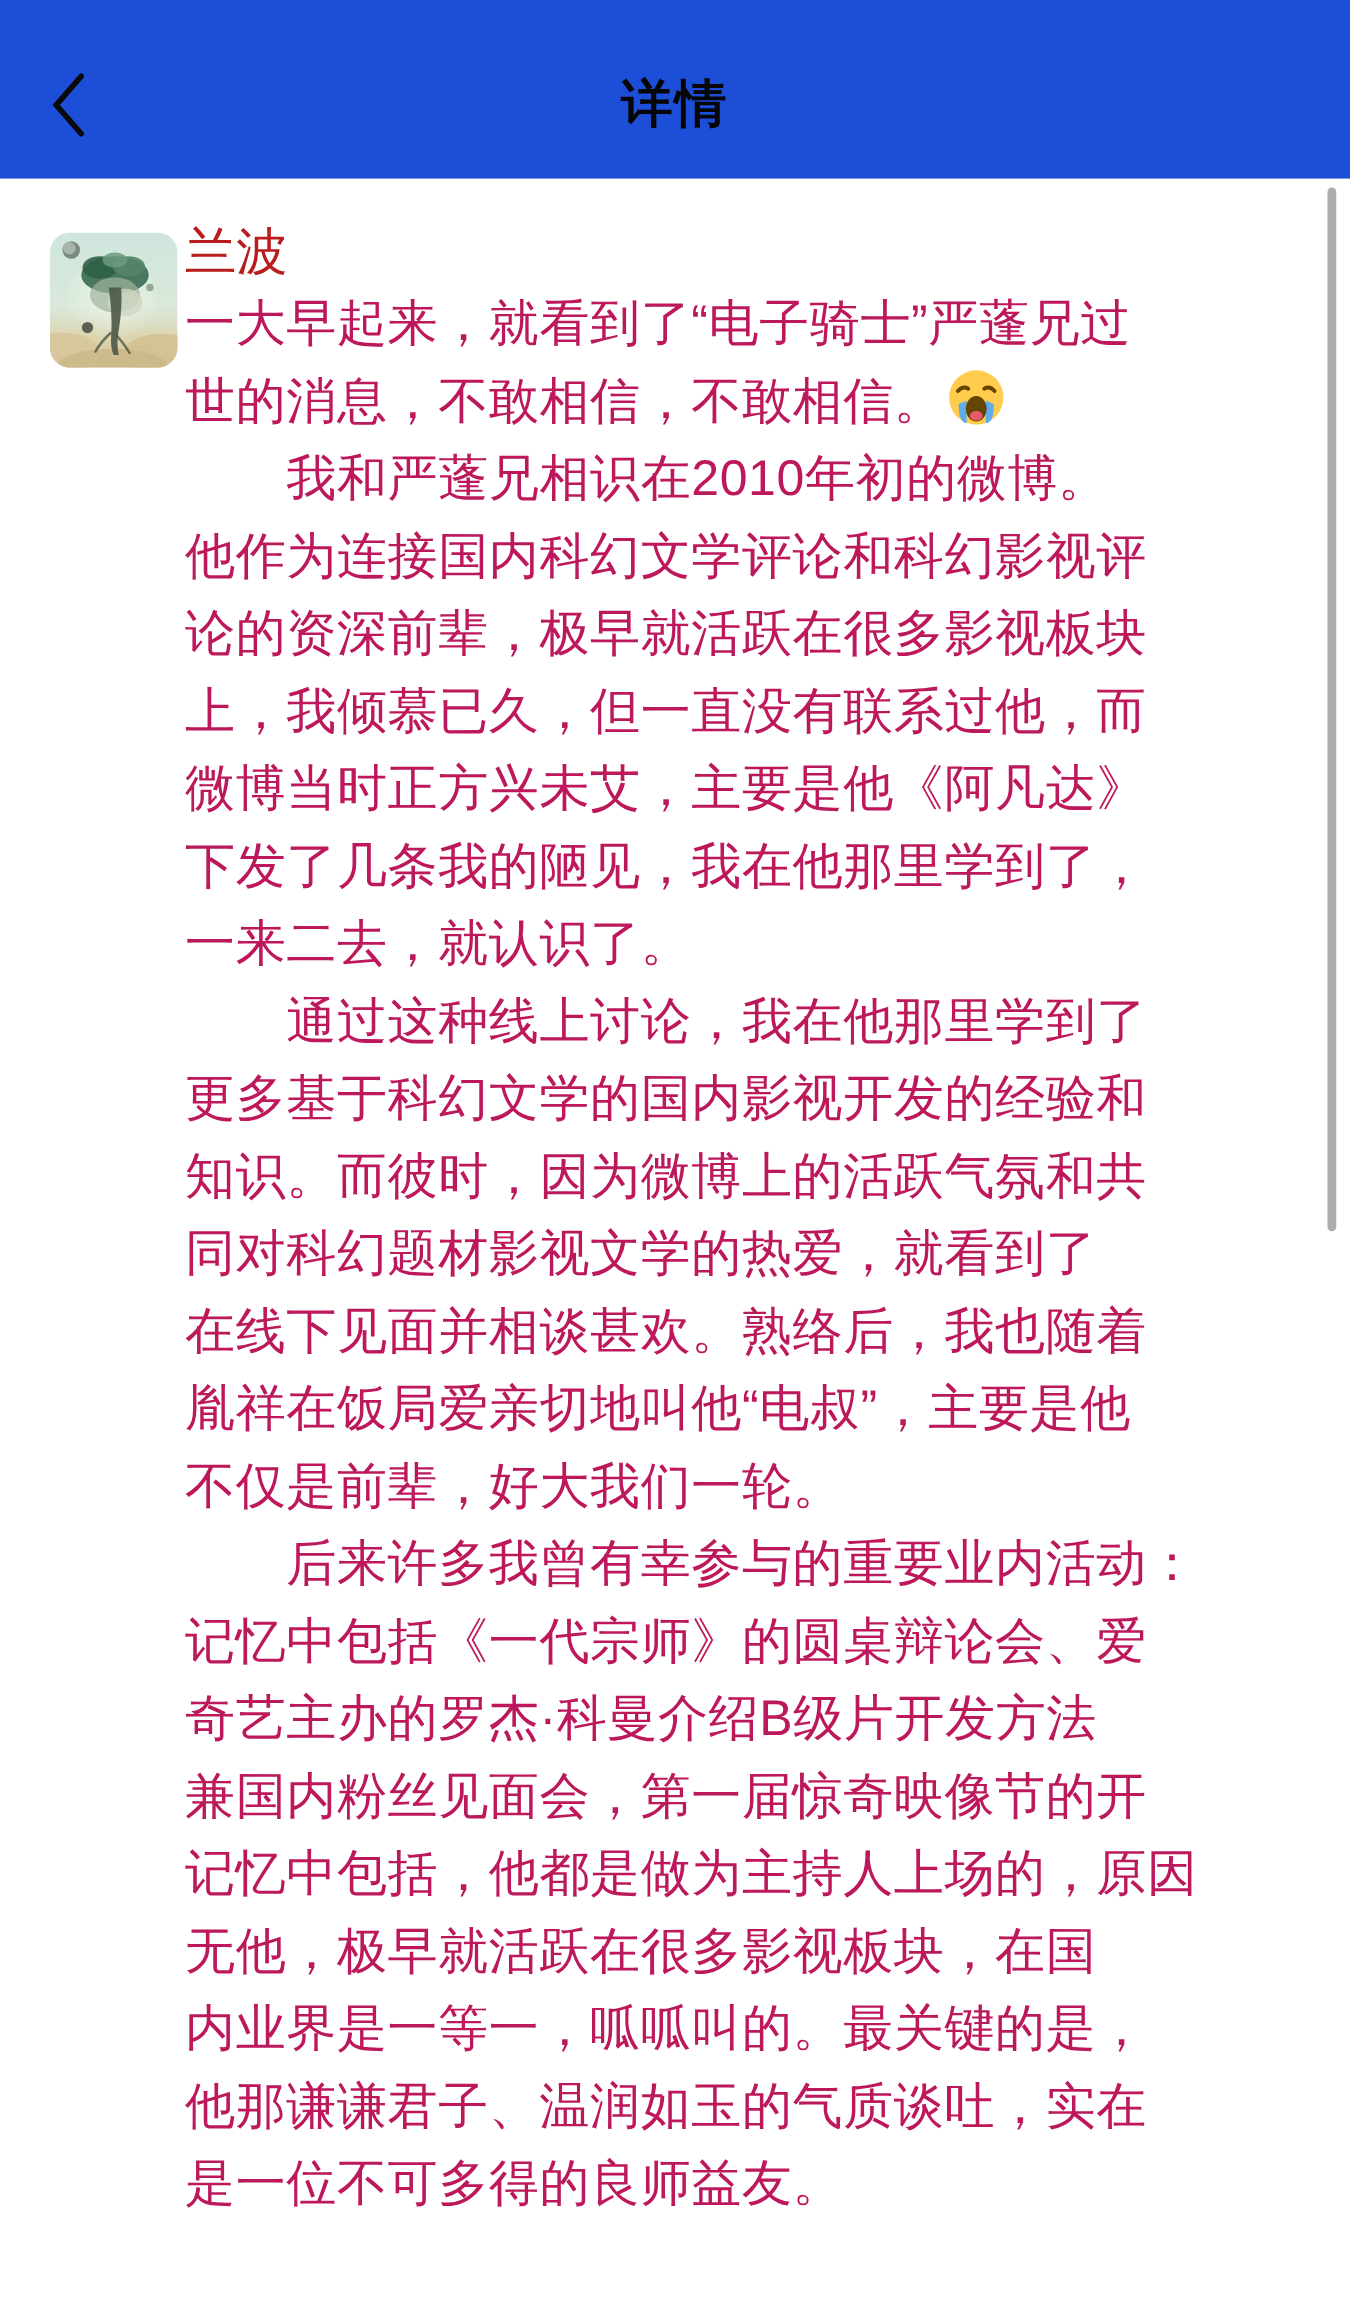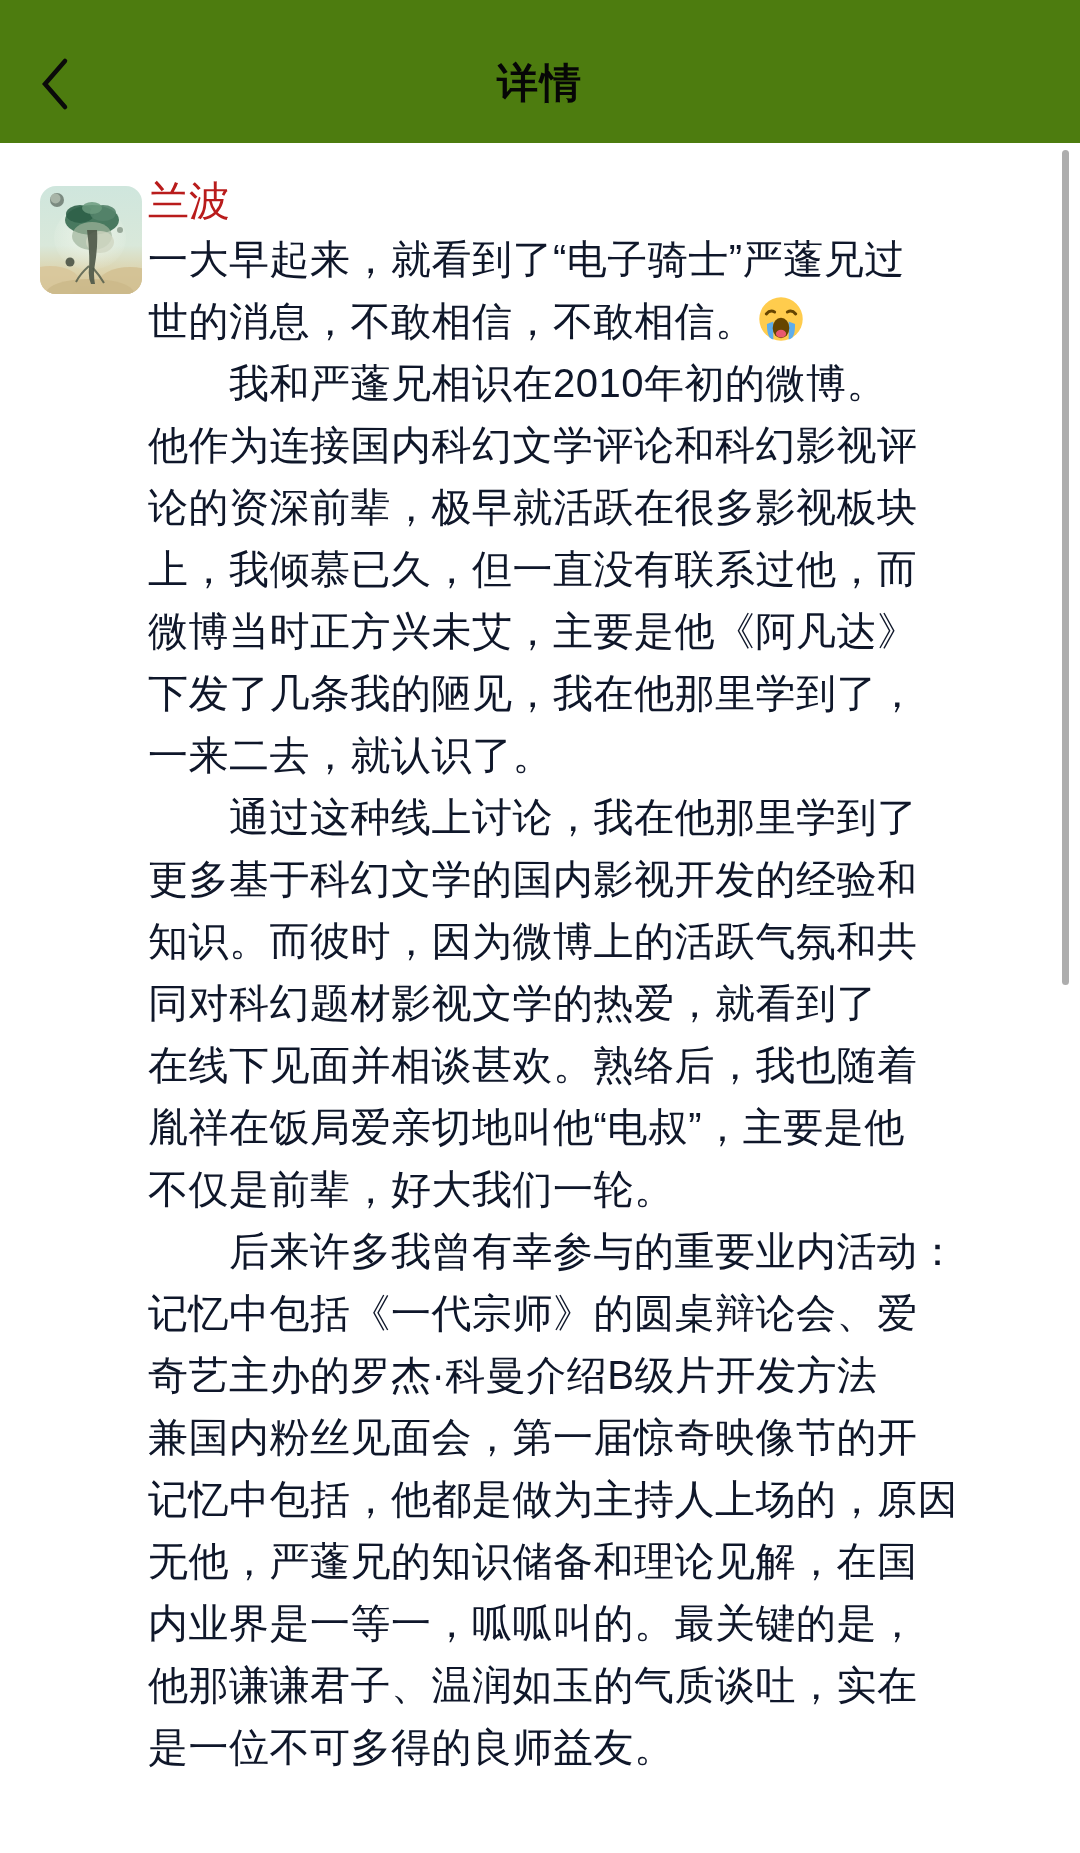--- a/index.html
+++ b/index.html
@@ -5,21 +5,21 @@
   * { margin:0; padding:0; box-sizing:border-box; }
   html,body { background:#ffffff; }
   body { font-family:"Liberation Sans","DejaVu Sans",sans-serif; }
   .screen {
     position:relative; width:1080px; height:1853px;
     background:#ffffff; overflow:hidden; margin:0 auto;
   }
   
   .header {
     position:absolute; left:0; top:0; width:1080px; height:143px;
-    background:#4d7c0f;
+    background:#1d4ed8;
   }
   .back-btn {
     position:absolute; left:40px; top:52px; width:44px; height:64px;
     display:flex; align-items:center; justify-content:flex-start;
     cursor:pointer;
   }
   .header-title {
     position:absolute; left:0; top:56px; width:1080px;
     text-align:center; font-size:41px; font-weight:600; color:#060606;
     letter-spacing:2px;
@@ -32,21 +32,21 @@
   .avatar {
     position:absolute; left:40px; top:43px; width:102px; height:108px;
     border-radius:16px; overflow:hidden; display:block;
   }
   .author-name {
     position:absolute; left:148px; top:33px;
     font-size:41px; font-weight:500; color:#b91c1c; line-height:50px;
   }
   .post-text {
     position:absolute; left:148px; top:85px; width:915px;
-    font-size:40px; color:#0f172a; letter-spacing:0.5px;
+    font-size:40px; color:#be185d; letter-spacing:0.5px;
   }
   .tl {
     height:62px; line-height:62px; white-space:nowrap;
   }
   .emoji {
     display:inline-block; width:46px; height:46px;
     vertical-align:-7px; margin-left:2px;
   }
   
   .scrollbar {
@@ -131,21 +131,21 @@
       <div class="tl">知识。而彼时，因为微博上的活跃气氛和共</div>
       <div class="tl">同对科幻题材影视文学的热爱，就看到了</div>
       <div class="tl">在线下见面并相谈甚欢。熟络后，我也随着</div>
       <div class="tl">胤祥在饭局爱亲切地叫他“电叔”，主要是他</div>
       <div class="tl">不仅是前辈，好大我们一轮。</div>
       <div class="tl">　　后来许多我曾有幸参与的重要业内活动：</div>
       <div class="tl">记忆中包括《一代宗师》的圆桌辩论会、爱</div>
       <div class="tl">奇艺主办的罗杰·科曼介绍B级片开发方法</div>
       <div class="tl">兼国内粉丝见面会，第一届惊奇映像节的开</div>
       <div class="tl">记忆中包括，他都是做为主持人上场的，原因</div>
-      <div class="tl">无他，严蓬兄的知识储备和理论见解，在国</div>
+      <div class="tl">无他，极早就活跃在很多影视板块，在国</div>
       <div class="tl">内业界是一等一，呱呱叫的。最关键的是，</div>
       <div class="tl">他那谦谦君子、温润如玉的气质谈吐，实在</div>
       <div class="tl">是一位不可多得的良师益友。</div>
     </div>
   </div>
 
   <div class="scrollbar"></div>
 
 </div>
 

